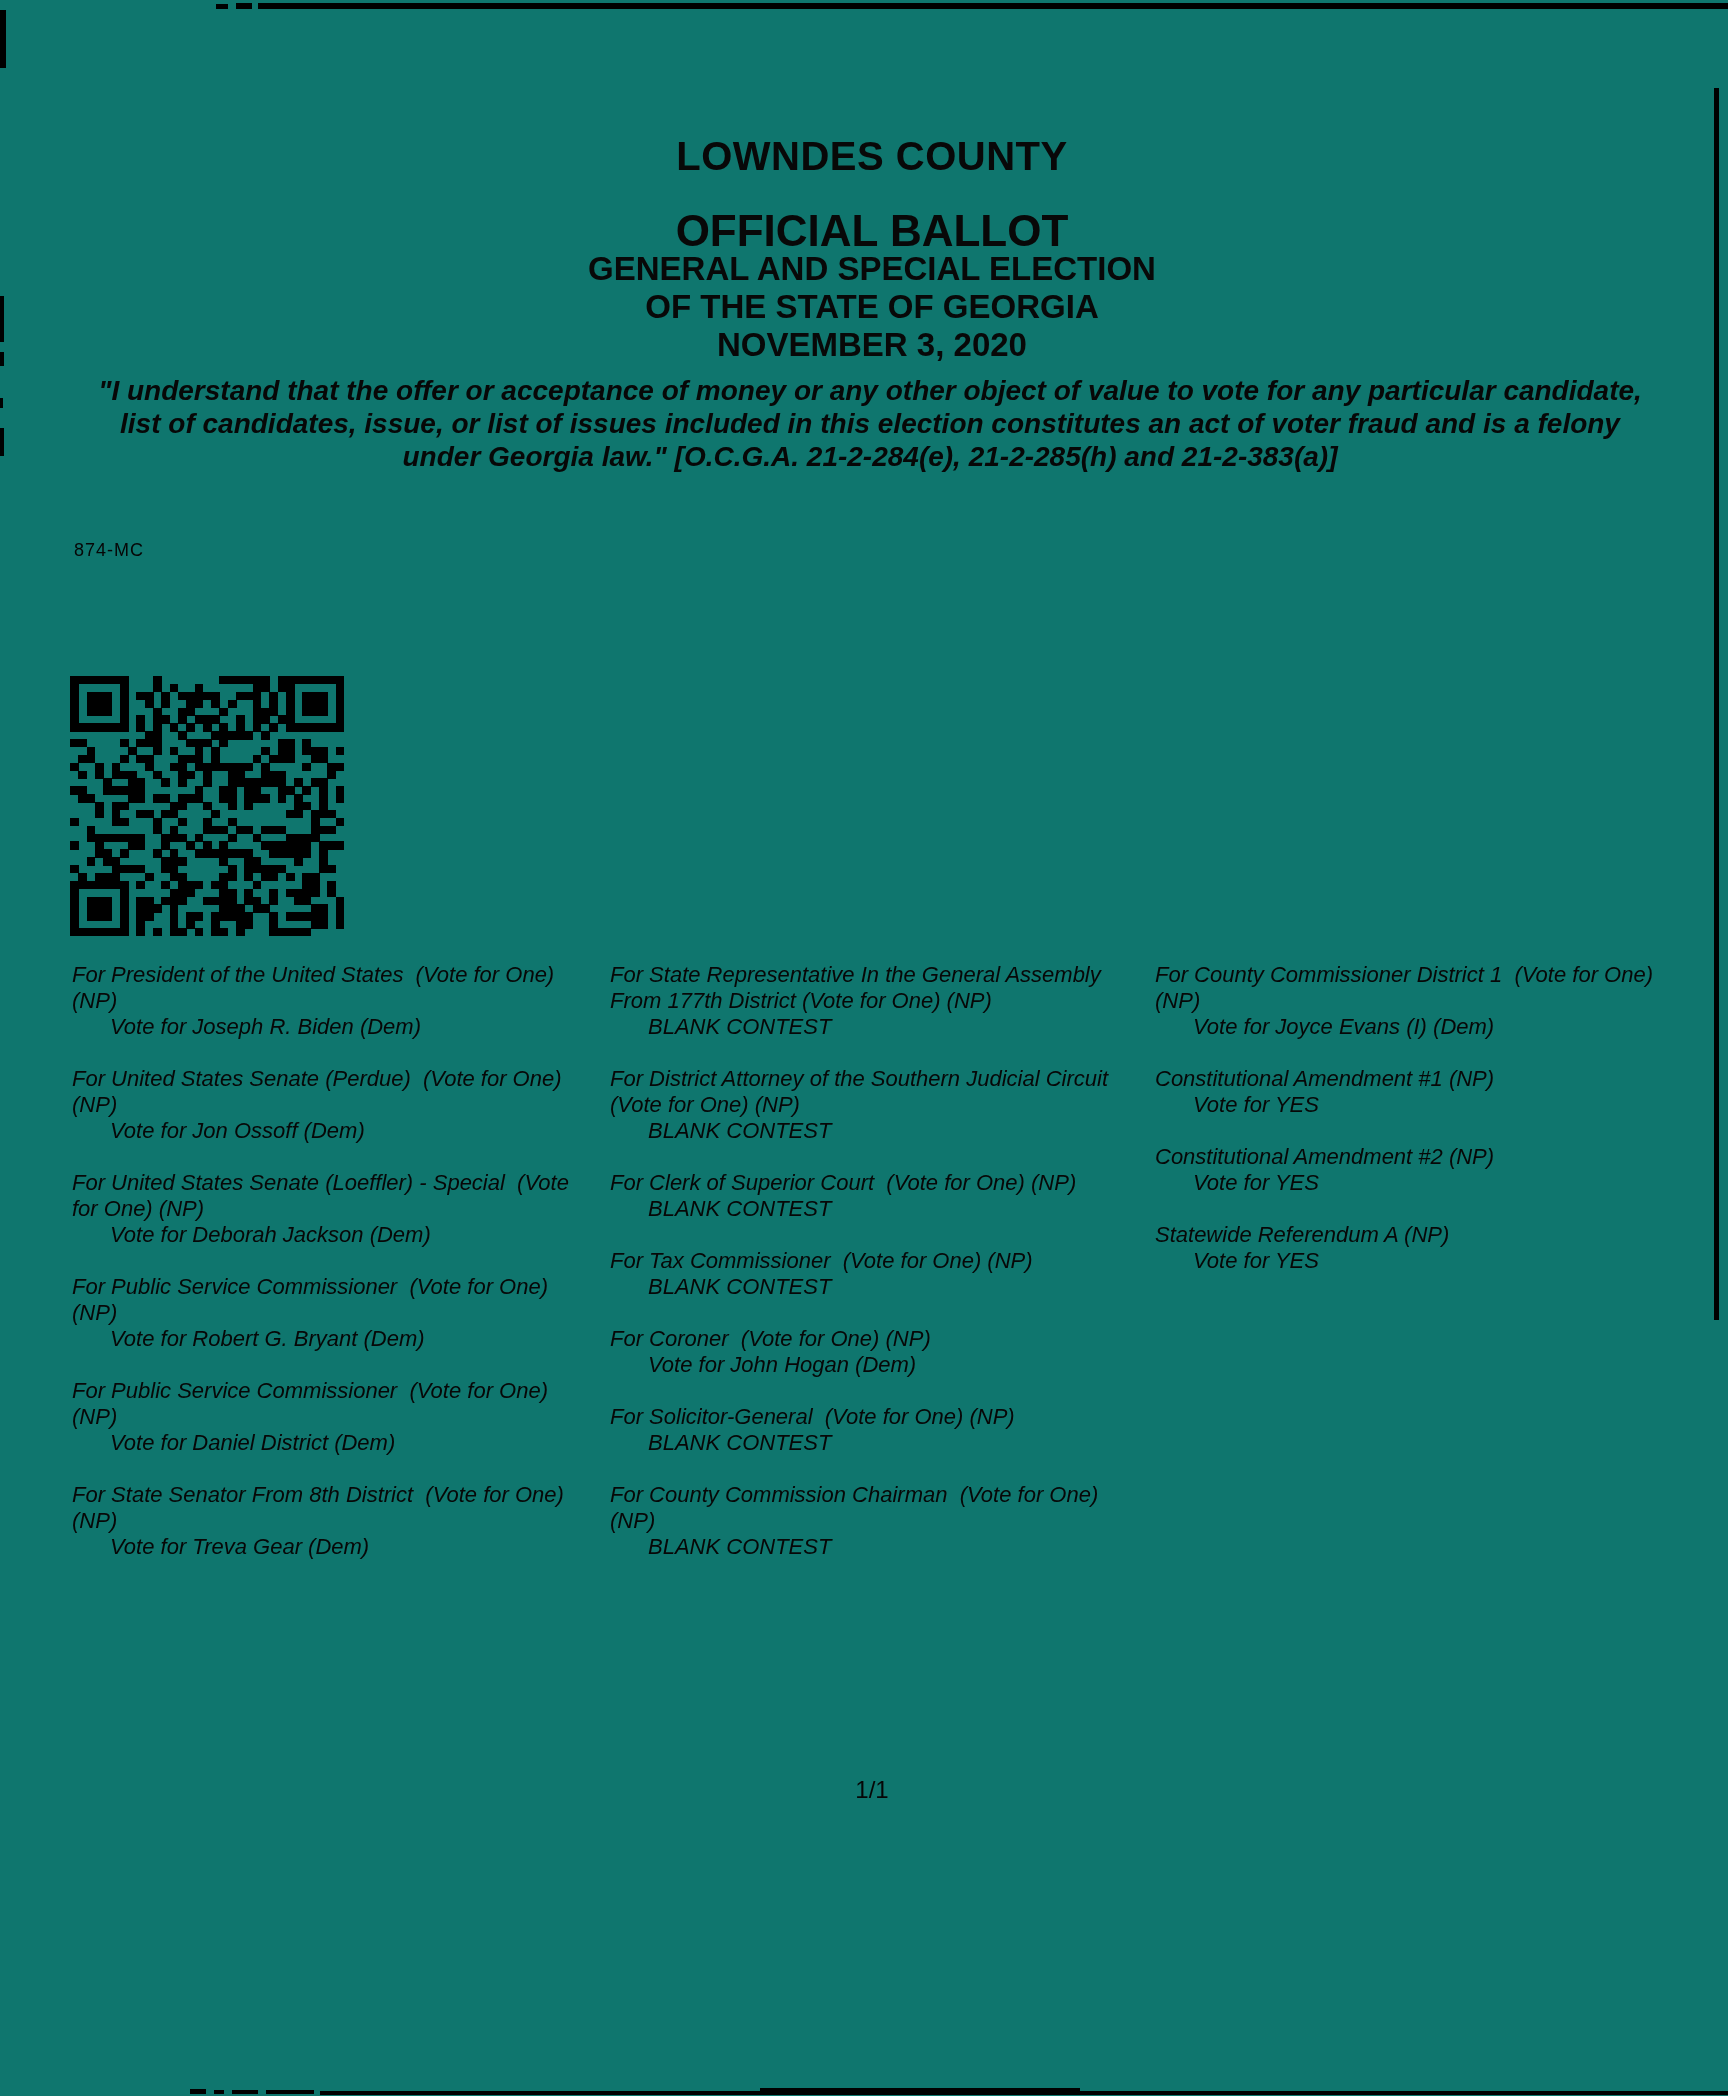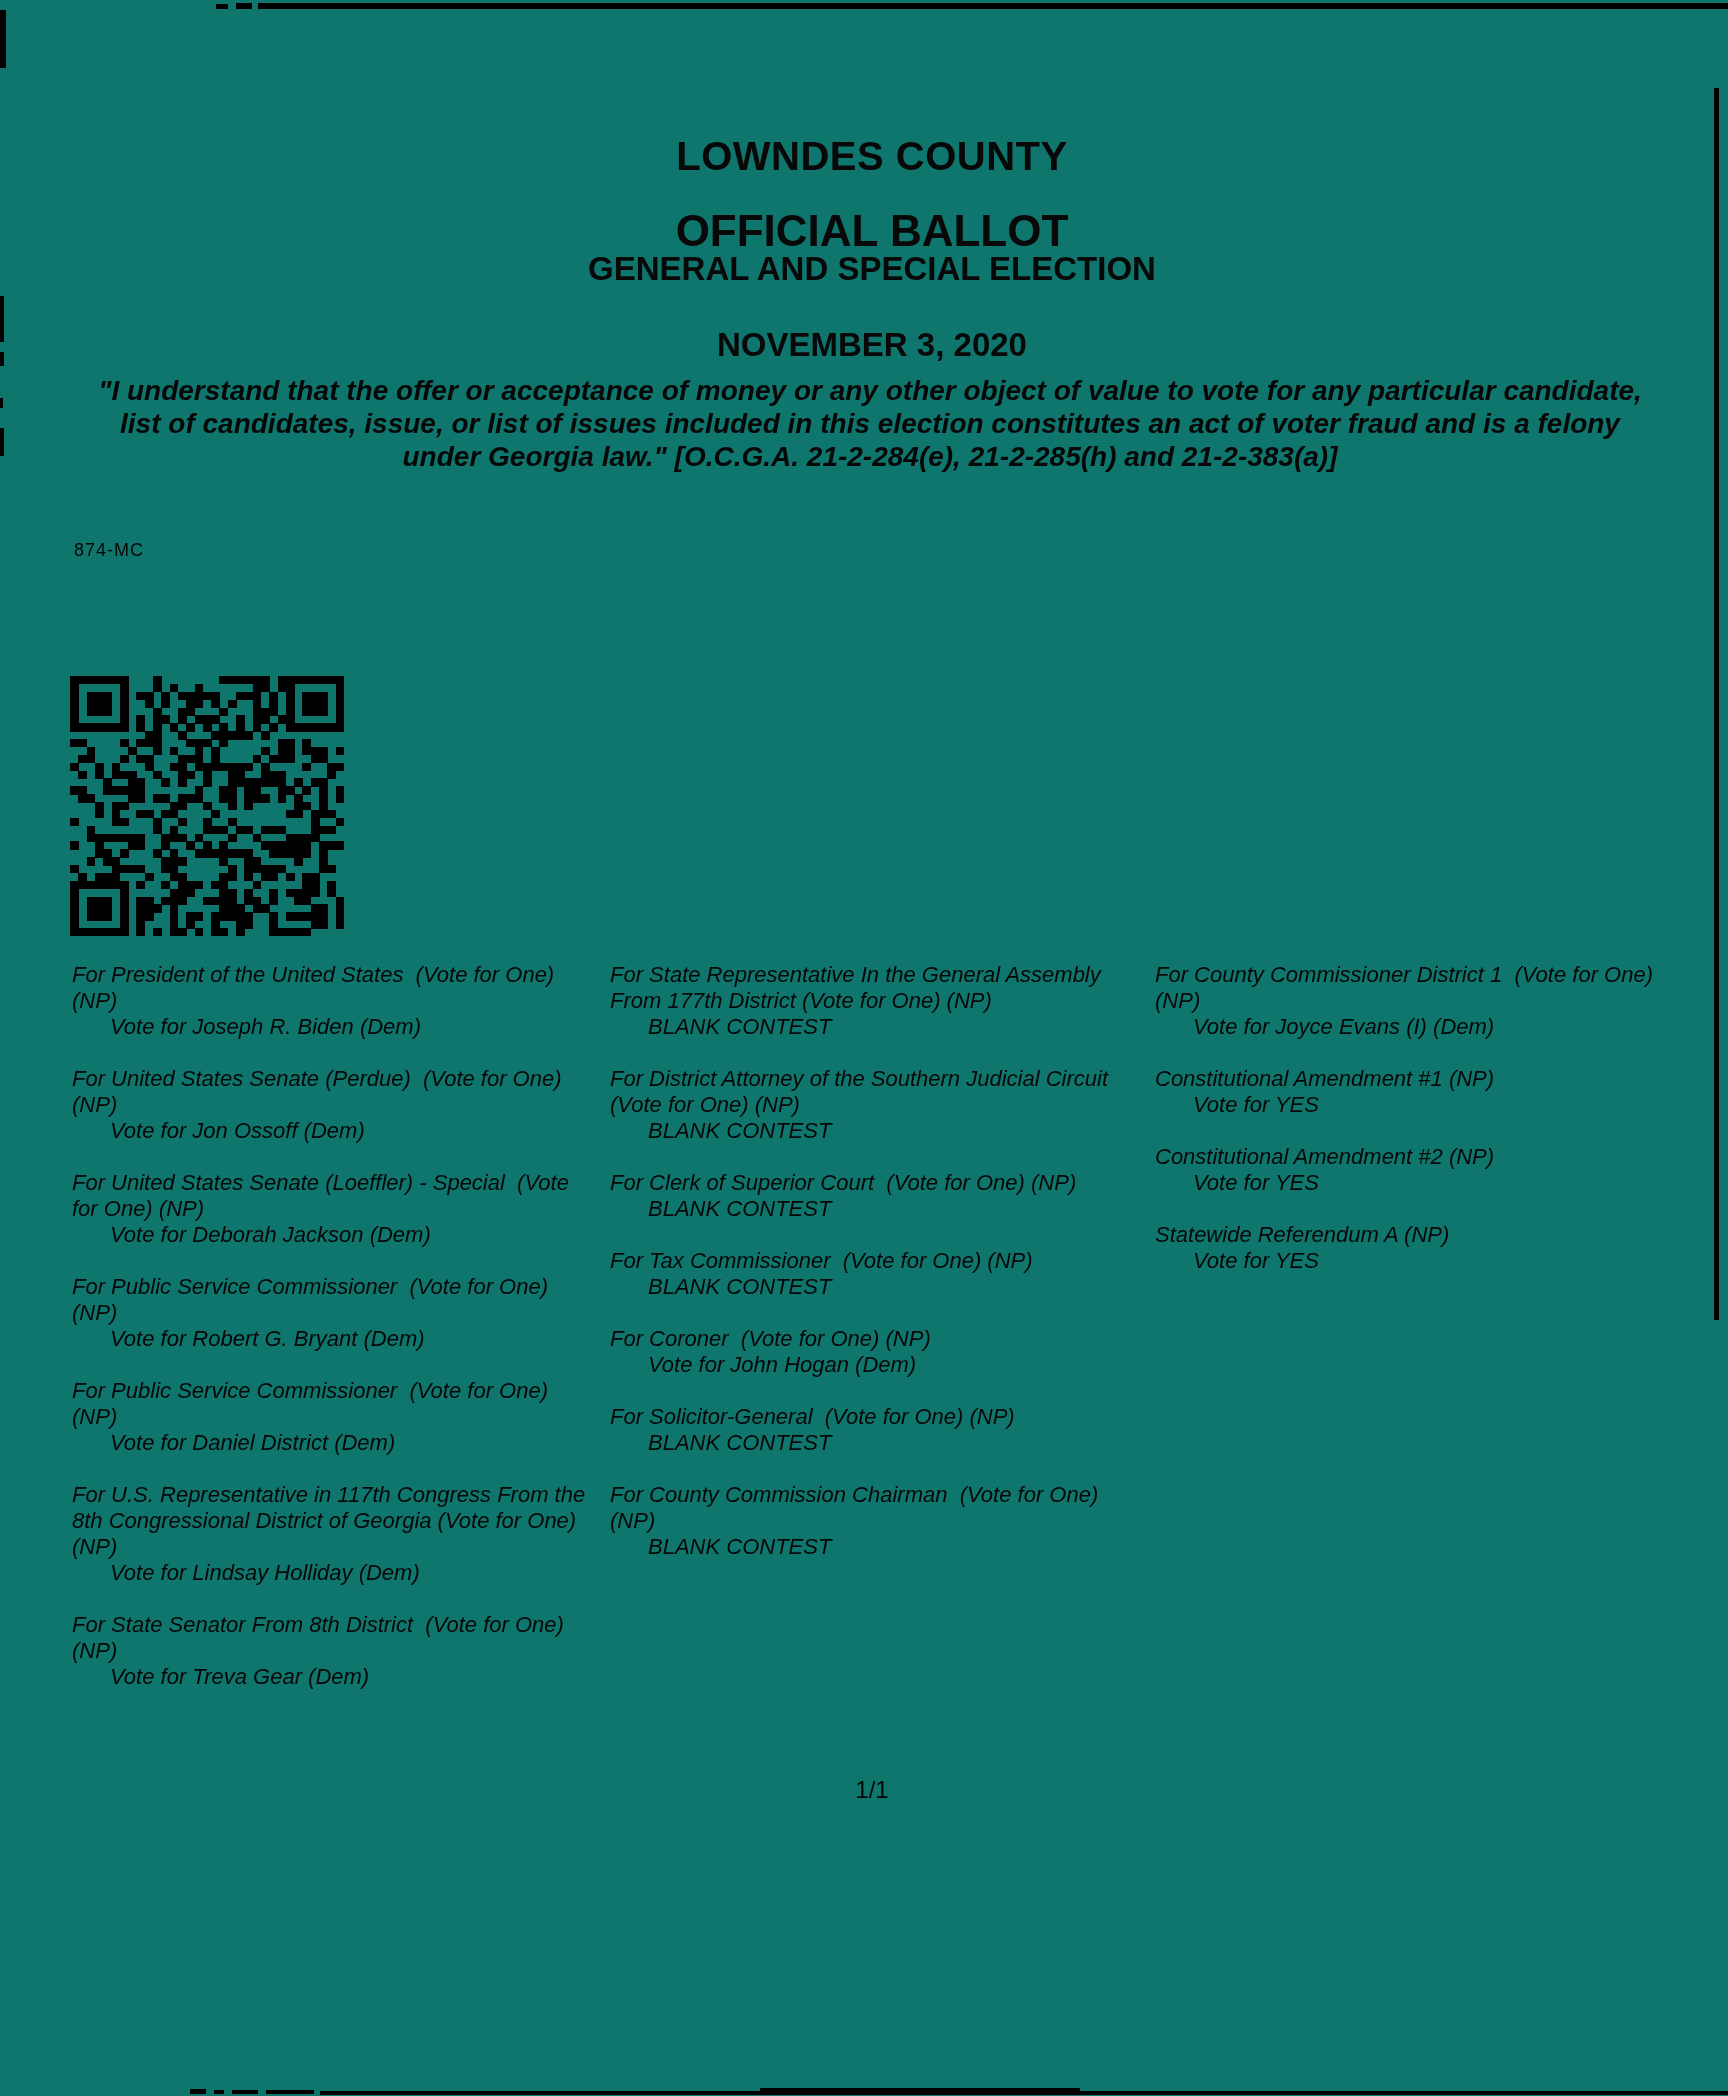--- a/index.html
+++ b/index.html
@@ -68,20 +68,21 @@
   <div class="artifact" style="left:190px; top:2089px; width:16px; height:5px;"></div>
   <div class="artifact" style="left:214px; top:2090px; width:10px; height:4px;"></div>
   <div class="artifact" style="left:232px; top:2090px; width:26px; height:4px;"></div>
   <div class="artifact" style="left:266px; top:2090px; width:48px; height:4px;"></div>
   <div class="artifact" style="left:320px; top:2091px; width:1408px; height:4px;"></div>
   <div class="artifact" style="left:760px; top:2088px; width:320px; height:6px;"></div>
 
   <div class="hdr hdr-county">LOWNDES COUNTY</div>
   <div class="hdr hdr-ballot">OFFICIAL BALLOT</div>
   <div class="hdr hdr-line1">GENERAL AND SPECIAL ELECTION</div>
+  <div class="hdr hdr-line2">OF THE STATE OF GEORGIA</div>
   <div class="hdr hdr-date">NOVEMBER 3, 2020</div>
 
   <div class="disclaimer">
     <div>"I understand that the offer or acceptance of money or any other object of value to vote for any particular candidate,</div>
     <div>list of candidates, issue, or list of issues included in this election constitutes an act of voter fraud and is a felony</div>
     <div>under Georgia law." [O.C.G.A. 21-2-284(e), 21-2-285(h) and 21-2-383(a)]</div>
   </div>
 
   <div class="precinct">874-MC</div>
 
@@ -629,24 +630,20 @@
       </div>
       <div class="contest">
         <p class="c-title">For Public Service Commissioner  (Vote for One) (NP)</p>
         <p class="c-choice">Vote for Robert G. Bryant (Dem)</p>
       </div>
       <div class="contest">
         <p class="c-title">For Public Service Commissioner  (Vote for One) (NP)</p>
         <p class="c-choice">Vote for Daniel District (Dem)</p>
       </div>
       <div class="contest">
-        <p class="c-title">For U.S. Representative in 117th Congress From the 8th Congressional District of Georgia (Vote for One) (NP)</p>
-        <p class="c-choice">Vote for Lindsay Holliday (Dem)</p>
-      </div>
-      <div class="contest">
         <p class="c-title">For State Senator From 8th District  (Vote for One) (NP)</p>
         <p class="c-choice">Vote for Treva Gear (Dem)</p>
       </div>
     </div>
 
     <div class="col col-2">
       <div class="contest">
         <p class="c-title">For State Representative In the General Assembly From 177th District (Vote for One) (NP)</p>
         <p class="c-choice">BLANK CONTEST</p>
       </div>

